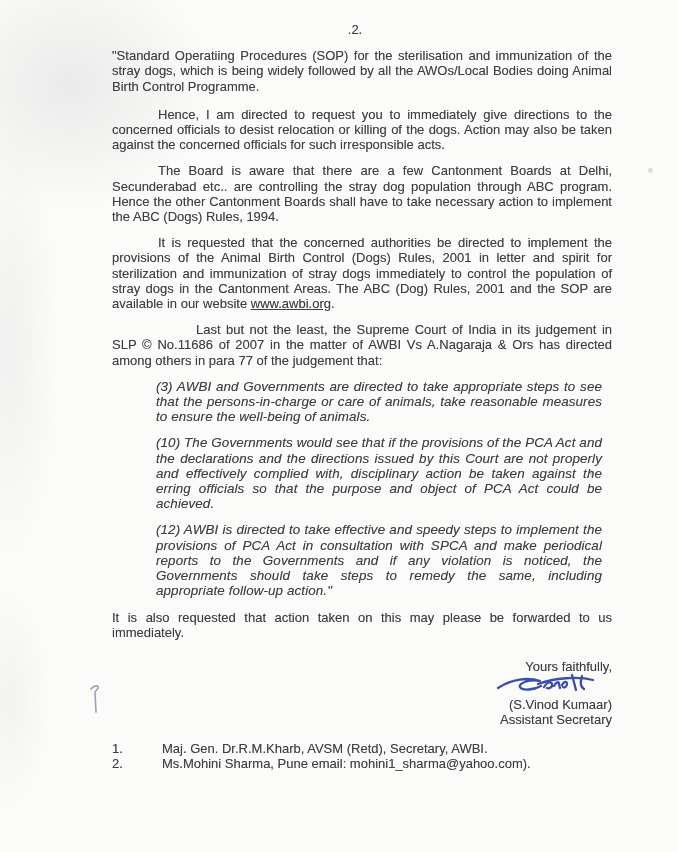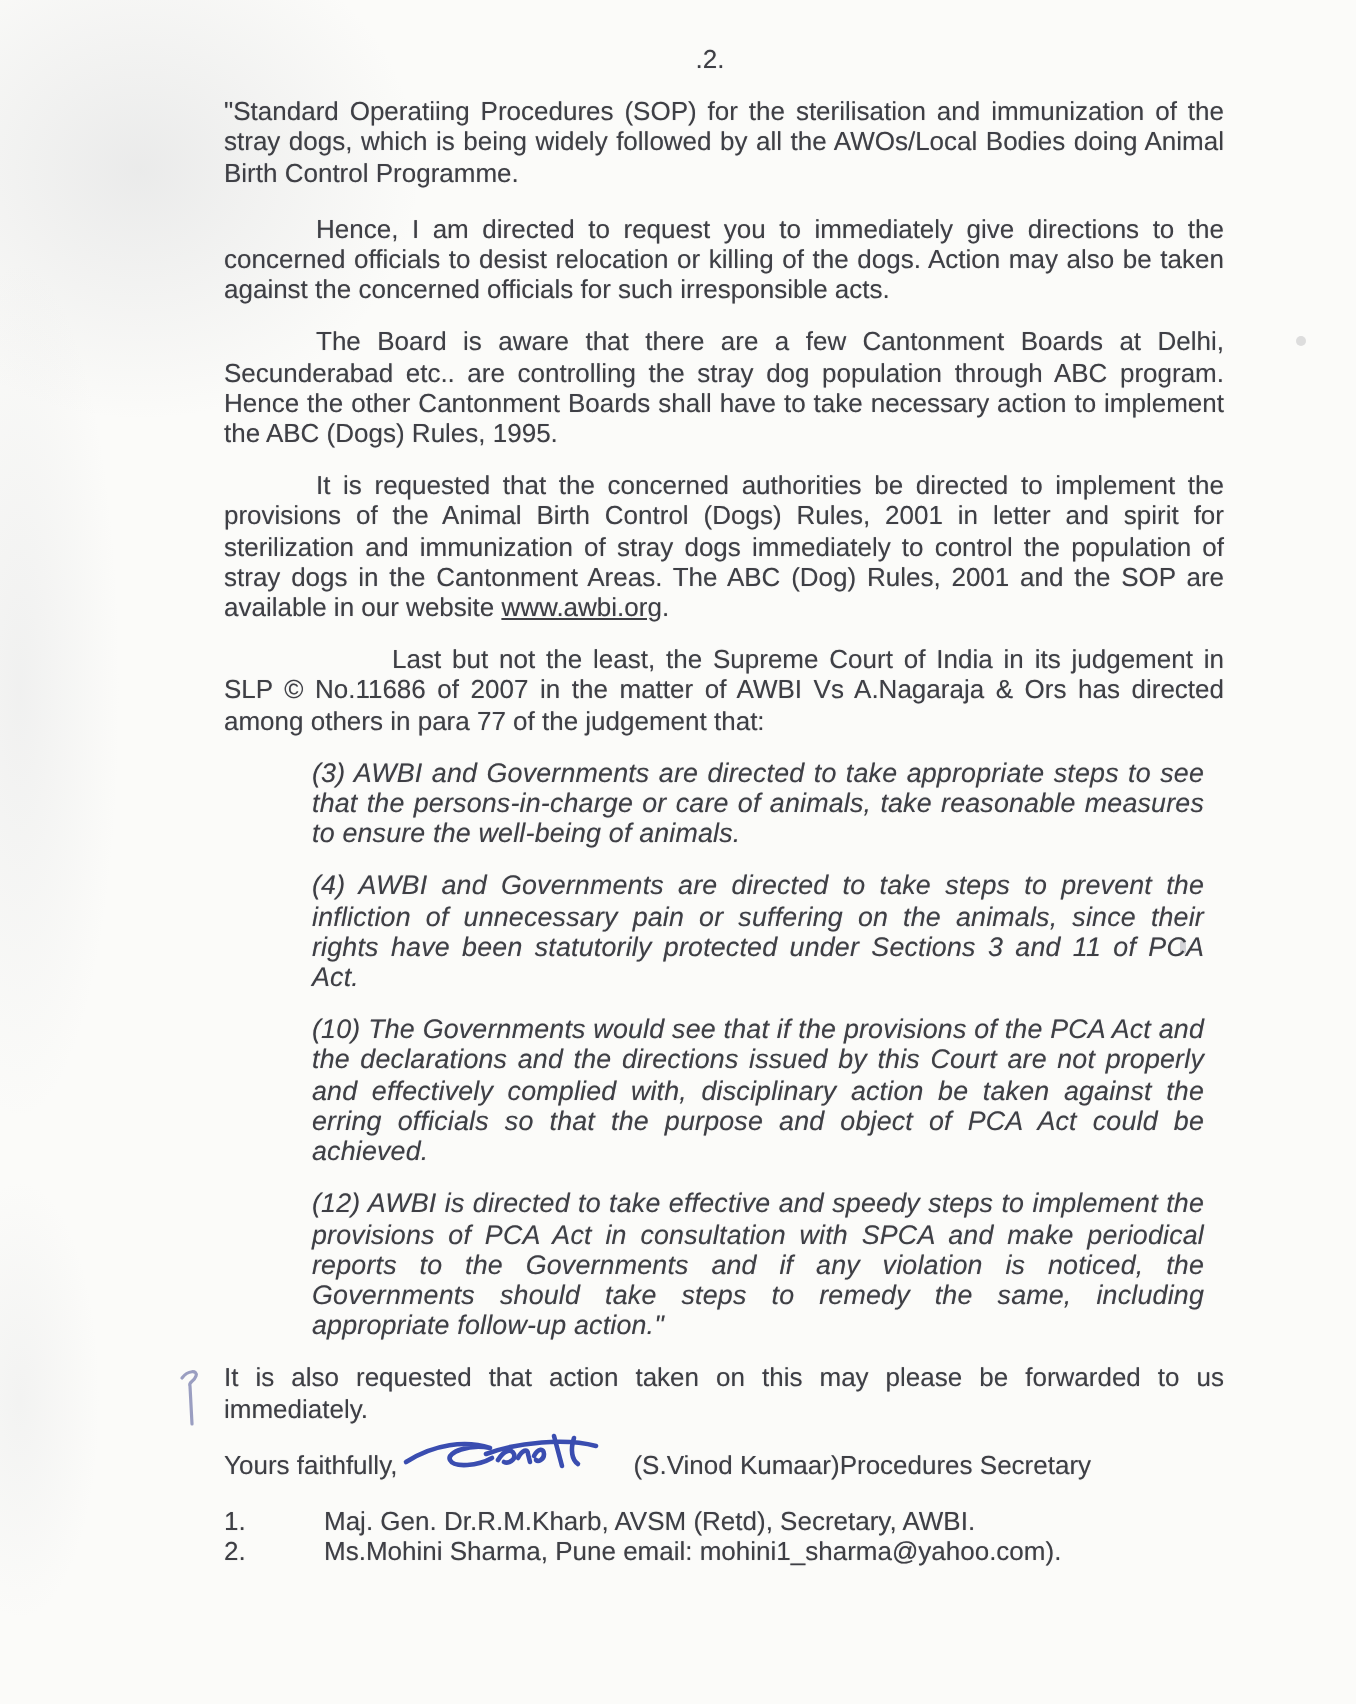--- a/index.html
+++ b/index.html
@@ -21,21 +21,21 @@
   .p-body{margin-top:11px;}
   .p-indent{text-indent:46px;}
   .p-indent-big{text-indent:84px;}
   .quote{
     margin:11px 10px 0 44px;
     font-style:italic;
     font-size:13.4px;
     letter-spacing:.1px;
   }
   .link{color:inherit;text-decoration:underline;cursor:pointer;}
-  .closing{margin-top:5px;display:flex;flex-direction:row;align-items:flex-end;text-align:right;}
+  .closing{margin-top:19px;display:flex;flex-direction:column;align-items:flex-end;text-align:right;}
   .sig-svg{display:block;margin:-3px 6px -2px 0;}
   .copyto{margin-top:12px;text-align:left;}
   .copy-item{display:flex;margin-top:0;}
   .copy-item:first-of-type{margin-top:13px;}
   .copy-num{width:50px;flex:0 0 50px;}
   
   .artifact{position:absolute;pointer-events:none;z-index:1;}
   .blob1{top:-40px;left:-70px;width:280px;height:250px;
     background:radial-gradient(closest-side,rgba(168,170,176,.20),rgba(168,170,176,0));}
   .blob2{top:130px;left:-40px;width:100px;height:430px;
@@ -63,48 +63,47 @@
     <path d="M3 7 C6 3, 11 3, 10 6 C9 9, 6 9, 7 11 L8 30" fill="none" stroke="#7a7fae" stroke-width="1.6" stroke-linecap="round" opacity="0.75"></path>
   </svg>
 
   <div class="content">
     <div class="pagenum">.2.</div>
 
     <p class="p-body">"Standard Operatiing Procedures (SOP) for the sterilisation and immunization of the stray dogs, which is being widely followed by all the AWOs/Local Bodies doing Animal Birth Control Programme.</p>
 
     <p class="p-body p-indent" style="margin-top:13px">Hence, I am directed to request you to immediately give directions to the concerned officials to desist relocation or killing of the dogs. Action may also be taken against the concerned officials for such irresponsible acts.</p>
 
-    <p class="p-body p-indent">The Board is aware that there are a few Cantonment Boards at Delhi, Secunderabad etc.. are controlling the stray dog population through ABC program. Hence the other Cantonment Boards shall have to take necessary action to implement the ABC (Dogs) Rules, 1995.</p>
+    <p class="p-body p-indent">The Board is aware that there are a few Cantonment Boards at Delhi, Secunderabad etc.. are controlling the stray dog population through ABC program. Hence the other Cantonment Boards shall have to take necessary action to implement the ABC (Dogs) Rules, 1994.</p>
 
     <p class="p-body p-indent"><span>It is requested that the concerned authorities be directed to implement the provisions of the Animal Birth Control (Dogs) Rules, 2001 in letter and spirit for sterilization and immunization of stray dogs immediately to control the population of stray dogs in the Cantonment Areas. The ABC (Dog) Rules, 2001 and the SOP are available in our website </span><span class="link">www.awbi.org</span><span>.</span></p>
 
     <p class="p-body p-indent-big">Last but not the least, the Supreme Court of India in its judgement in SLP © No.11686 of 2007 in the matter of AWBI Vs A.Nagaraja &amp; Ors has directed among others in para 77 of the judgement that:</p>
 
     <p class="quote">(3) AWBI and Governments are directed to take appropriate steps to see that the persons-in-charge or care of animals, take reasonable measures to ensure the well-being of animals.</p>
-    <p class="quote">(4) AWBI and Governments are directed to take steps to prevent the infliction of unnecessary pain or suffering on the animals, since their rights have been statutorily protected under Sections 3 and 11 of PCA Act.</p>
     <p class="quote">(10) The Governments would see that if the provisions of the PCA Act and the declarations and the directions issued by this Court are not properly and effectively complied with, disciplinary action be taken against the erring officials so that the purpose and object of PCA Act could be achieved.</p>
     <p class="quote">(12) AWBI is directed to take effective and speedy steps to implement the provisions of PCA Act in consultation with SPCA and make periodical reports to the Governments and if any violation is noticed, the Governments should take steps to remedy the same, including appropriate follow-up action."</p>
 
     <p class="p-body">It is also requested that action taken on this may please be forwarded to us immediately.</p>
 
     <div class="closing">
       <div>Yours faithfully,</div>
       <svg class="sig-svg" width="112" height="28" viewBox="0 0 112 28">
         <g fill="none" stroke="#3a4db0" stroke-width="2.3" stroke-linecap="round" stroke-linejoin="round">
           <path d="M4 17 C18 8, 34 6, 46 10 C36 8, 24 12, 26 16 C28 20, 40 19, 47 15"></path>
           <path d="M50 16 C53 11, 57 10, 58 13 C59 16, 55 18, 53 17"></path>
           <path d="M60 15 C62 11, 65 10, 65 13 L66 17"></path>
           <path d="M68 14 C70 10, 73 10, 73 13 C73 16, 70 17, 69 16"></path>
           <path d="M78 4 L82 19"></path>
           <path d="M88 5 C86 11, 87 16, 90 18"></path>
           <path d="M44 13 C60 7, 84 5, 99 9"></path>
         </g>
       </svg>
       <div>(S.Vinod Kumaar)</div>
-      <div>Procedures Secretary</div>
+      <div>Assistant Secretary</div>
     </div>
 
     <div class="copyto">
       <div class="copy-item">
         <span class="copy-num">1.</span>
         <span>Maj. Gen. Dr.R.M.Kharb, AVSM (Retd), Secretary, AWBI.</span>
       </div>
       <div class="copy-item">
         <span class="copy-num">2.</span>
         <span>Ms.Mohini Sharma, Pune email: mohini1_sharma@yahoo.com).</span>

